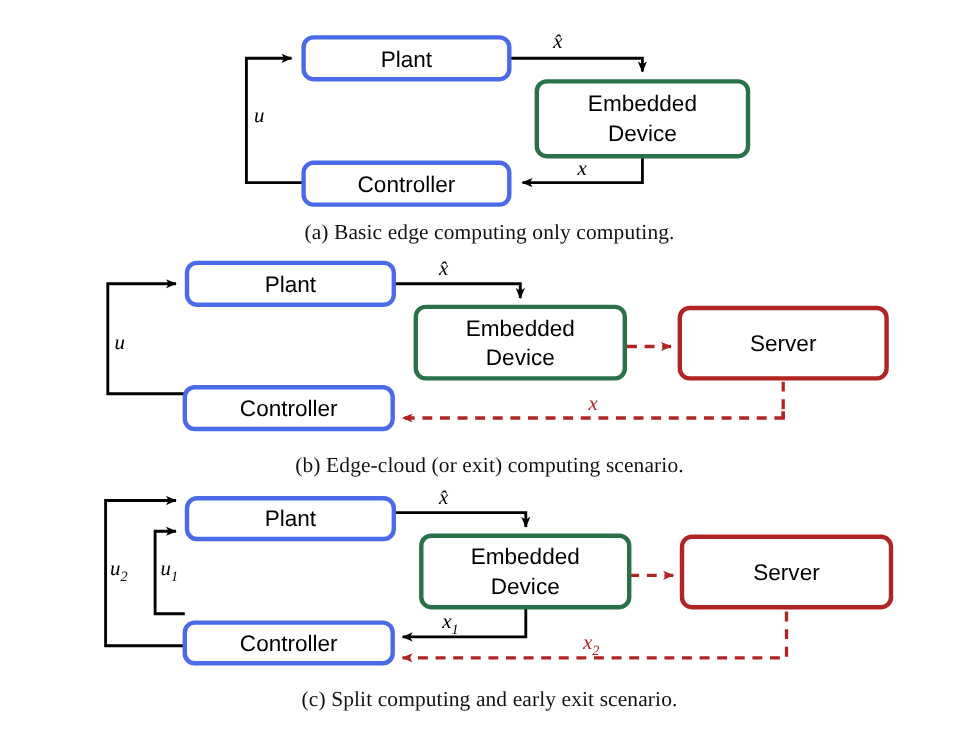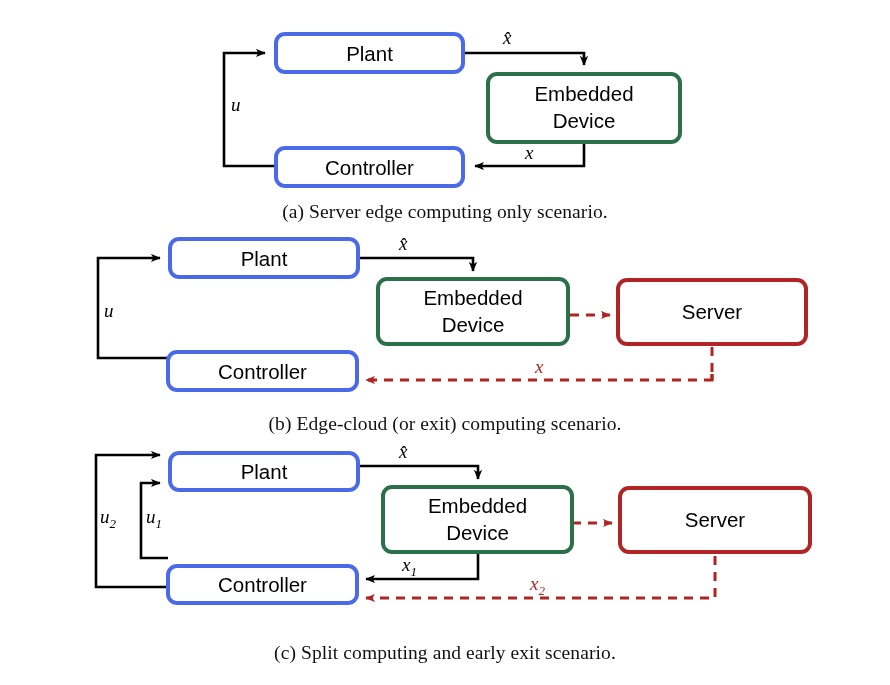--- a/index.html
+++ b/index.html
@@ -14,21 +14,21 @@
   .panel-svg{display:block;}
   .caption{
     font-family:"Liberation Serif", serif;
     font-size:19.5px;
     color:#111111;
     text-align:center;
     letter-spacing:0.1px;
   }
   .cap-a{height:32px;line-height:32px;}
   .cap-b{height:32px;line-height:32px;}
-  .cap-c{height:34px;line-height:34px;margin-top:16px;}
+  .cap-c{height:34px;line-height:34px;}
   text.box-label{
     font-family:"Liberation Sans", sans-serif;
     font-size:20.5px;
     fill:#000000;
   }
   text.math{
     font-family:"Liberation Serif", serif;
     font-style:italic;
     font-size:19px;
     fill:#000000;
@@ -78,21 +78,21 @@
         <rect x="276" y="148" width="187" height="38" rx="9" ry="9" fill="#ffffff" stroke="#4a6ae8" stroke-width="4"></rect>
         <text class="box-label" x="369.5" y="174.5" text-anchor="middle">Controller</text>
       </g>
 
       <g>
         <rect x="488" y="74" width="192" height="68" rx="9" ry="9" fill="#ffffff" stroke="#2a7049" stroke-width="4"></rect>
         <text class="box-label" x="584" y="101" text-anchor="middle">Embedded</text>
         <text class="box-label" x="584" y="128" text-anchor="middle">Device</text>
       </g>
     </svg>
-    <div class="caption cap-a">(a) Server edge computing only scenario.</div>
+    <div class="caption cap-a">(a) Basic edge computing only computing.</div>
   </div>
 
   <div class="panel">
     <svg class="panel-svg" width="890" height="180" viewBox="0 0 890 180">
       <defs>
         <marker id="arrB" markerWidth="11" markerHeight="11" refX="9.2" refY="4.2" orient="auto" markerUnits="userSpaceOnUse">
           <path d="M0,0 L10,4.2 L0,8.4 L2.6,4.2 Z" fill="#000000"></path>
         </marker>
         <marker id="arrBred" markerWidth="11" markerHeight="11" refX="9.2" refY="4.2" orient="auto" markerUnits="userSpaceOnUse">
           <path d="M0,0 L10,4.2 L0,8.4 L2.6,4.2 Z" fill="#b02424"></path>

